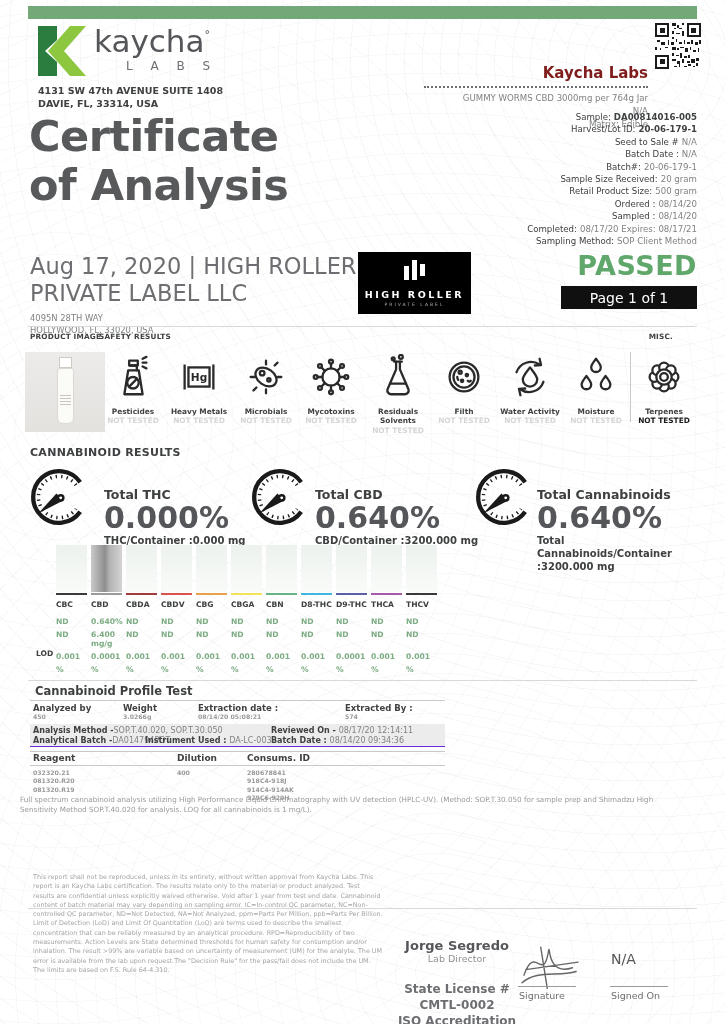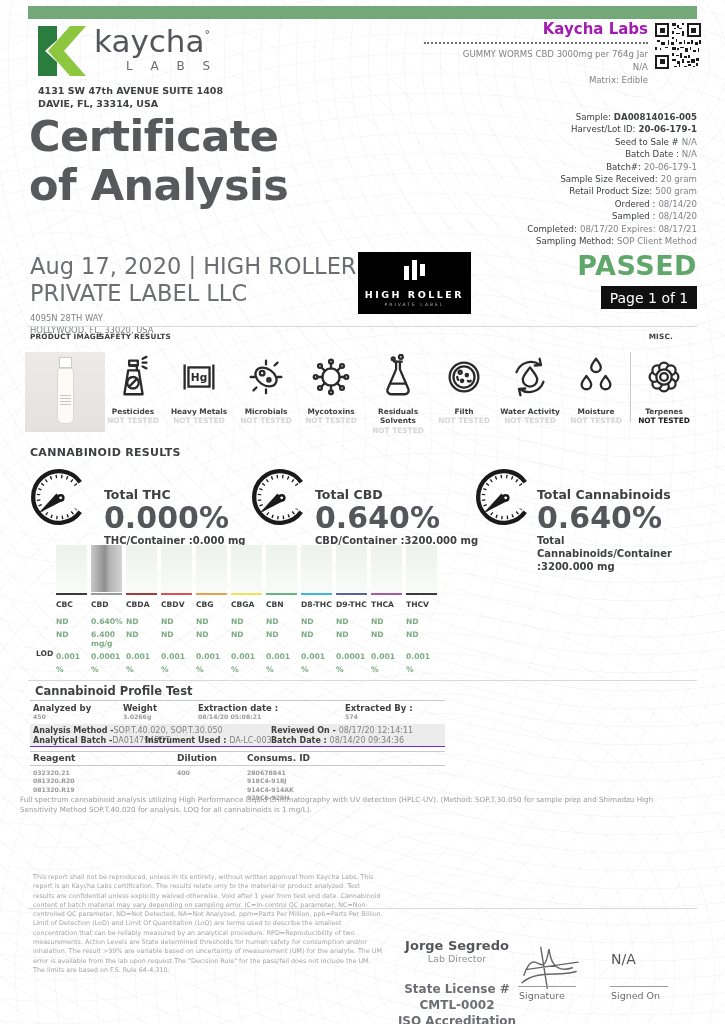--- a/index.html
+++ b/index.html
@@ -14,40 +14,40 @@
 
   .topbar{left:28px;right:28px;top:6px;height:13px;}
 
   .klogo{left:36px;top:26px;display:flex;align-items:flex-start;}
   .kword{font-size:31px;color:#55565a;line-height:1;}
   .kmark{font-size:11px;color:#55565a;vertical-align:14px;}
   .klabs{font-size:12px;color:#6d6e71;letter-spacing:7px;margin-top:2px;margin-left:38px;}
   .lab-address{left:38px;top:84px;font-size:9.5px;font-weight:bold;color:#3f4042;line-height:1.4;}
 
   .hdr-right{right:77px;top:20px;text-align:right;}
-  .hdr-right .name{font-size:15px;font-weight:bold;color:#a21caf;}
+  .hdr-right .name{font-size:15px;font-weight:bold;color:#7f1d1d;margin-top:44px;}
   .hdr-dotted{width:224px;border-bottom:2px dotted #6d6e71;margin:4px 0 4px auto;}
   .hdr-sub{font-size:8.6px;color:#808285;line-height:1.5;}
   .qr{right:24px;top:23px;}
 
   .sample-info{right:28px;top:111px;text-align:right;font-size:8.6px;line-height:12.4px;color:#808285;}
   .si-l{font-weight:normal;color:#3f4042;margin-right:3px;}
   .si-strong .si-v{font-weight:bold;color:#3f4042;}
 
   .coa-title{left:29px;top:112px;font-size:43px;font-weight:bold;color:#58595b;line-height:1.15;letter-spacing:-.5px;}
 
   .client-head{left:30px;top:253px;font-size:22.5px;color:#6d6e71;line-height:1.22;}
   .client-addr{left:30px;top:312px;font-size:8.4px;color:#808285;line-height:1.45;}
 
   .hr-logo{left:358px;top:252px;width:113px;height:62px;background:#000;color:#fff;text-align:center;padding-top:8px;box-sizing:border-box;}
   .hr-name{font-size:9.5px;font-weight:bold;letter-spacing:2.5px;margin-top:3px;}
   .hr-sub{font-size:4.5px;color:#aaa;letter-spacing:2px;margin-top:2px;}
 
   .passed{right:28px;top:250px;font-size:27px;font-weight:bold;letter-spacing:.5px;}
-  .pagebox{right:28px;top:286px;width:96px;height:23px;background:#101010;color:#fff;font-size:14px;
+  .pagebox{right:28px;top:286px;width:136px;height:23px;background:#101010;color:#fff;font-size:14px;
            display:flex;align-items:center;justify-content:center;}
 
   .rule{border-top:1px solid #d9d9d9;}
   .rule1{left:28px;right:28px;top:326px;}
   .tab{font-size:7.3px;font-weight:bold;color:#3f4042;letter-spacing:.2px;}
   .tab-pi{left:30px;top:332px;} .tab-sr{left:99px;top:332px;} .tab-misc{right:52px;top:332px;}
 
   .prod-img{left:25px;top:352px;width:80px;height:80px;background:linear-gradient(180deg,#ecebe9,#e3e2df);}
   .tube{position:absolute;left:32px;top:16px;width:15px;height:54px;background:#fbfbf8;border:1px solid #ddd9d2;border-radius:3px 3px 6px 6px;}
   .tube i{display:block;height:1px;background:#c9c5bd;margin:2px 2px 0;}

